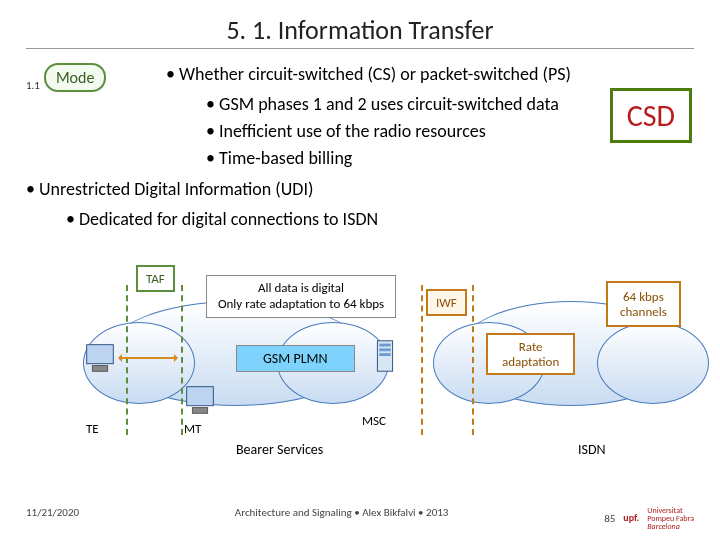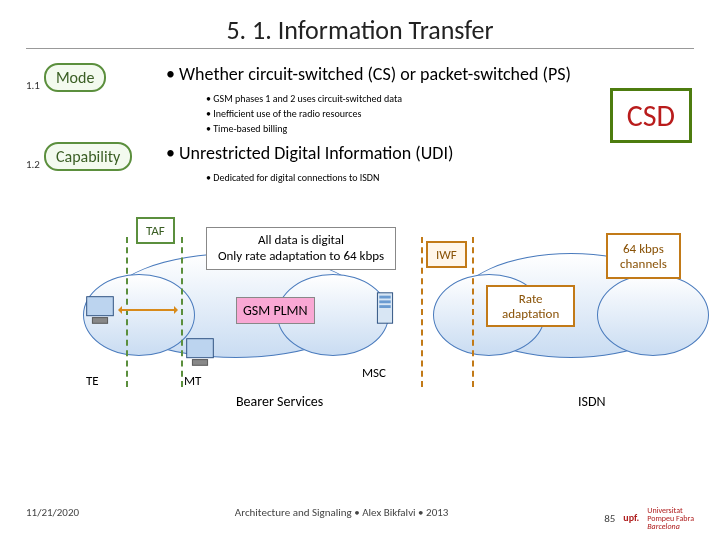--- a/index.html
+++ b/index.html
@@ -8,37 +8,37 @@
   .title { text-align: center; font-size: 26px; color: #222; margin-bottom: 2px; font-weight: 400; }
   .rule { border-top: 1px solid #999; margin: 2px 0 14px 0; }
   .row { display: flex; align-items: flex-start; margin-bottom: 6px; }
   .badge-wrap { display: flex; align-items: flex-end; flex: 0 0 140px; }
   .num { font-size: 11px; color: #333; margin-right: 4px; }
   .badge { border: 2px solid; border-radius: 14px; padding: 3px 10px; font-size: 16px; background: #fff; }
   .badge.green { border-color: #5b8f3d; color: #3a5e24; background: #f3faef; }
   .bullets { flex: 1; }
   .b1 { font-size: 18px; margin-bottom: 6px; }
   .b1::before { content: "•  "; }
-  .sub { list-style: none; padding-left: 40px; font-size: 10px; line-height: 1.5; }
+  .sub { list-style: none; padding-left: 40px; font-size: 18px; line-height: 1.5; }
   .sub li::before { content: "•   "; }
   .csd { position: absolute; top: 88px; right: 28px; border: 3px solid #4d7c0f; color: #b91c1c; font-size: 30px; padding: 6px 14px; font-weight: 400; }
   .diagram { position: relative; height: 210px; margin-top: 8px; }
   .cloud { position: absolute; width: 260px; height: 105px; border-radius: 50%; border: 1px solid #4a7bbd; background: linear-gradient(#fff,#c9dcf2); filter: blur(.2px); }
   .cloud::before, .cloud::after { content:""; position:absolute; border-radius:50%; background:linear-gradient(#fff,#c9dcf2); border:1px solid #4a7bbd; }
   .cloud::before { width:110px; height:80px; left:-24px; top:20px; }
   .cloud::after  { width:110px; height:80px; right:-24px; top:20px; }
   .cloud1 { left: 80px; top: 60px; }
   .cloud2 { left: 430px; top: 60px; width: 230px; }
   .box { position:absolute; background:#fff; border:1px solid #888; font-size:13px; padding:4px 8px; text-align:center; }
   .box.taf { border:2px solid #5b8f3d; color:#3a5e24; left:110px; top:24px; }
   .box.info { left:180px; top:34px; width:190px; line-height:1.25; }
   .box.iwf { border:2px solid #c27a18; color:#8a5308; left:400px; top:48px; background:#fff6ea; }
   .box.rate { border:2px solid #c27a18; color:#8a5308; left:460px; top:92px; padding:4px 14px; }
   .box.chan { border:2px solid #c27a18; color:#8a5308; left:580px; top:40px; padding:6px 12px; }
-  .plmn { position:absolute; left:210px; top:104px; font-size:14px; border:1px solid #888; padding:4px 6px; background:#f9a8d4; }
+  .plmn { position:absolute; left:210px; top:104px; font-size:14px; border:1px solid #888; padding:4px 26px; background:#7dd3fc; }
   .node { position:absolute; width:38px; height:38px; }
   .node svg { width:100%; height:100%; }
   .te { left:55px; top:98px; }
   .mt { left:155px; top:140px; }
   .msc { left:340px; top:96px; }
   .lbl { position:absolute; font-size:13px; }
   .lbl.te { left:60px; top:180px; }
   .lbl.mt { left:158px; top:180px; }
   .lbl.msc { left:336px; top:172px; }
   .lbl.bearer { left:210px; top:200px; font-size:14px; }
@@ -74,24 +74,20 @@
         <li>GSM phases 1 and 2 uses circuit-switched data</li>
         <li>Inefficient use of the radio resources</li>
         <li>Time-based billing</li>
       </ul>
     </div>
   </div>
 
   <div class="csd">CSD</div>
 
   <div class="row">
-    <div class="badge-wrap">
-      <span class="num">1.2</span>
-      <span class="badge green">Capability</span>
-    </div>
     <div class="bullets">
       <div class="b1">Unrestricted Digital Information (UDI)</div>
       <ul class="sub">
         <li>Dedicated for digital connections to ISDN</li>
       </ul>
     </div>
   </div>
 
   <div class="diagram">
     <div class="cloud cloud1"></div>

